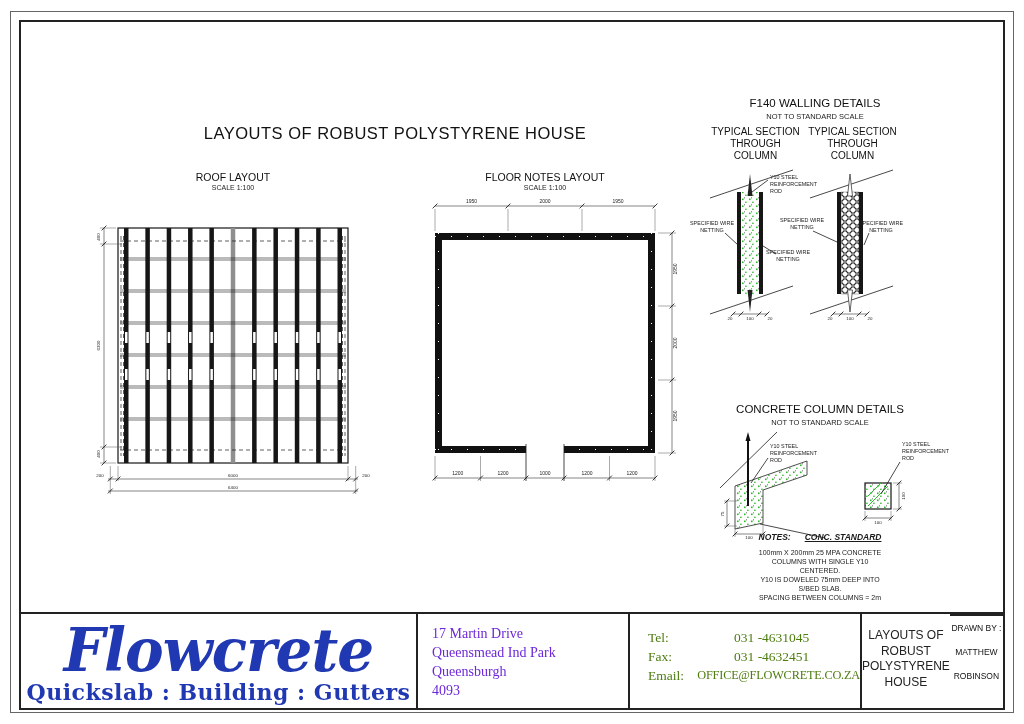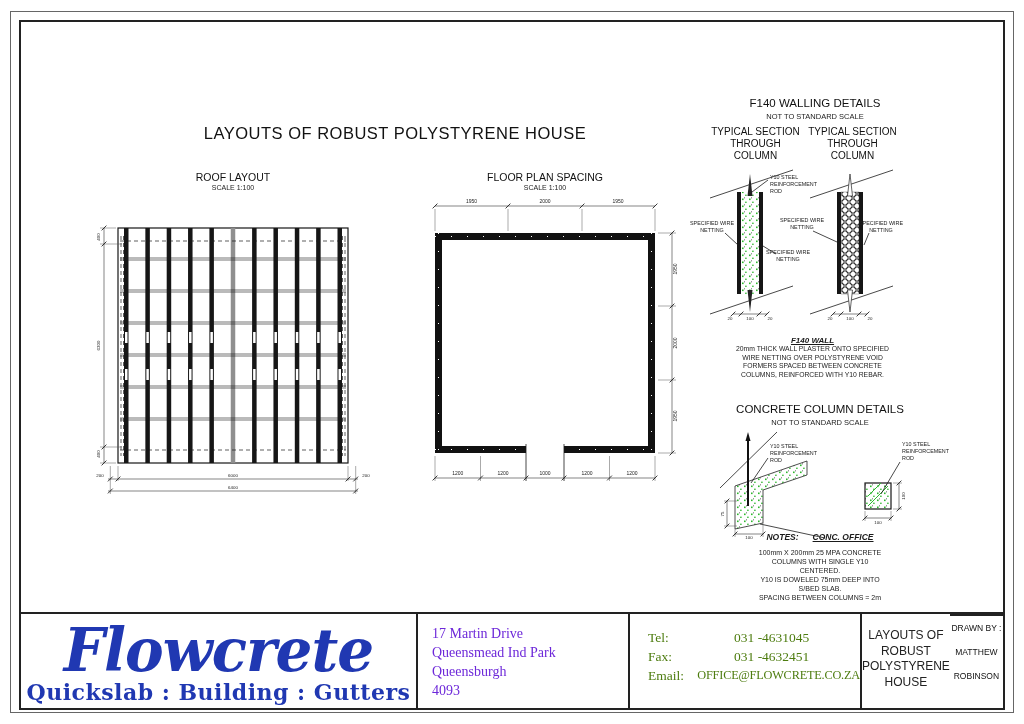--- a/index.html
+++ b/index.html
@@ -65,21 +65,21 @@
   <div class="outer-border"></div>
   <div class="inner-border"></div>
 
   <div class="main-title">LAYOUTS OF ROBUST POLYSTYRENE HOUSE</div>
 
   <div class="view-title" style="left:88px;top:171px;width:290px;">
     <div class="vt">ROOF LAYOUT</div>
     <div class="vs">SCALE 1:100</div>
   </div>
   <div class="view-title" style="left:400px;top:171px;width:290px;">
-    <div class="vt">FLOOR PLAN SPACING</div>
+    <div class="vt">FLOOR NOTES LAYOUT</div>
     <div class="vs">SCALE 1:100</div>
   </div>
 
   <svg style="left:88px;top:220px;" width="290" height="285" viewBox="0 0 290 285">
     <rect x="30" y="8" width="230" height="235" fill="#fff" stroke="#161616" stroke-width="1.2"></rect>
     <g id="roof-generated">
         <rect x="36" y="8" width="4.5" height="235" fill="#161616"></rect>
         <rect x="57.35" y="8" width="4.5" height="235" fill="#161616"></rect>
         <rect x="78.7" y="8" width="4.5" height="235" fill="#161616"></rect>
         <rect x="100.05000000000001" y="8" width="4.5" height="235" fill="#161616"></rect>
@@ -302,27 +302,20 @@
   <line x1="45.6" y1="154.4" x2="50.4" y2="149.6" stroke="#222" stroke-width="0.9"></line>
       <line x1="53.6" y1="154.4" x2="58.4" y2="149.6" stroke="#222" stroke-width="0.9"></line>
       <line x1="71.6" y1="154.4" x2="76.4" y2="149.6" stroke="#222" stroke-width="0.9"></line>
       <line x1="79.6" y1="154.4" x2="84.4" y2="149.6" stroke="#222" stroke-width="0.9"></line>
       <line x1="145.6" y1="154.4" x2="150.4" y2="149.6" stroke="#222" stroke-width="0.9"></line>
       <line x1="153.6" y1="154.4" x2="158.4" y2="149.6" stroke="#222" stroke-width="0.9"></line>
       <line x1="171.6" y1="154.4" x2="176.4" y2="149.6" stroke="#222" stroke-width="0.9"></line>
       <line x1="179.6" y1="154.4" x2="184.4" y2="149.6" stroke="#222" stroke-width="0.9"></line>
     </svg>
 
-  <div class="note-block" style="left:735px;top:336px;width:155px;">
-    <div class="note-title">F140 WALL</div>
-    <div class="note-line">20mm THICK WALL PLASTER ONTO SPECIFIED</div>
-    <div class="note-line">WIRE NETTING OVER POLYSTYRENE VOID</div>
-    <div class="note-line">FORMERS SPACED BETWEEN CONCRETE</div>
-    <div class="note-line">COLUMNS, REINFORCED WITH Y10 REBAR.</div>
-  </div>
 
   <div class="rc-title" style="left:720px;top:403px;width:200px;">CONCRETE COLUMN DETAILS</div>
   <div class="rc-sub" style="left:720px;top:418px;width:200px;">NOT TO STANDARD SCALE</div>
 
   <svg style="left:715px;top:428px;" width="300" height="112" viewBox="0 0 300 112">
     <defs>
       <pattern id="speckle2" width="7" height="7" patternUnits="userSpaceOnUse">
         <rect width="7" height="7" fill="#fff"></rect>
         <rect x="1" y="1.5" width="1.6" height="1.6" fill="#2eb82e"></rect>
         <rect x="4.2" y="4.6" width="1.4" height="1.4" fill="#2eb82e"></rect>
@@ -373,21 +366,21 @@
       <line x1="45.6" y1="108.4" x2="50.4" y2="103.6" stroke="#222" stroke-width="0.9"></line>
       <line x1="147.6" y1="92.4" x2="152.4" y2="87.6" stroke="#222" stroke-width="0.9"></line>
       <line x1="173.6" y1="92.4" x2="178.4" y2="87.6" stroke="#222" stroke-width="0.9"></line>
       <line x1="181.6" y1="57.4" x2="186.4" y2="52.6" stroke="#222" stroke-width="0.9"></line>
       <line x1="181.6" y1="83.4" x2="186.4" y2="78.6" stroke="#222" stroke-width="0.9"></line>
     </svg>
 
   <div class="notes-block" style="left:740px;top:532px;">
     <div class="notes-head">
       <span>NOTES:</span>
-      <span class="u">CONC. OFFICE</span>
+      <span class="u">CONC. STANDARD</span>
     </div>
     <div class="notes-line">100mm X 200mm 25 MPA CONCRETE</div>
     <div class="notes-line">COLUMNS WITH SINGLE Y10</div>
     <div class="notes-line">CENTERED.</div>
     <div class="notes-line">Y10 IS DOWELED 75mm DEEP INTO</div>
     <div class="notes-line">S/BED SLAB.</div>
     <div class="notes-line">SPACING BETWEEN COLUMNS = 2m</div>
   </div>
 
   <div class="title-block">

